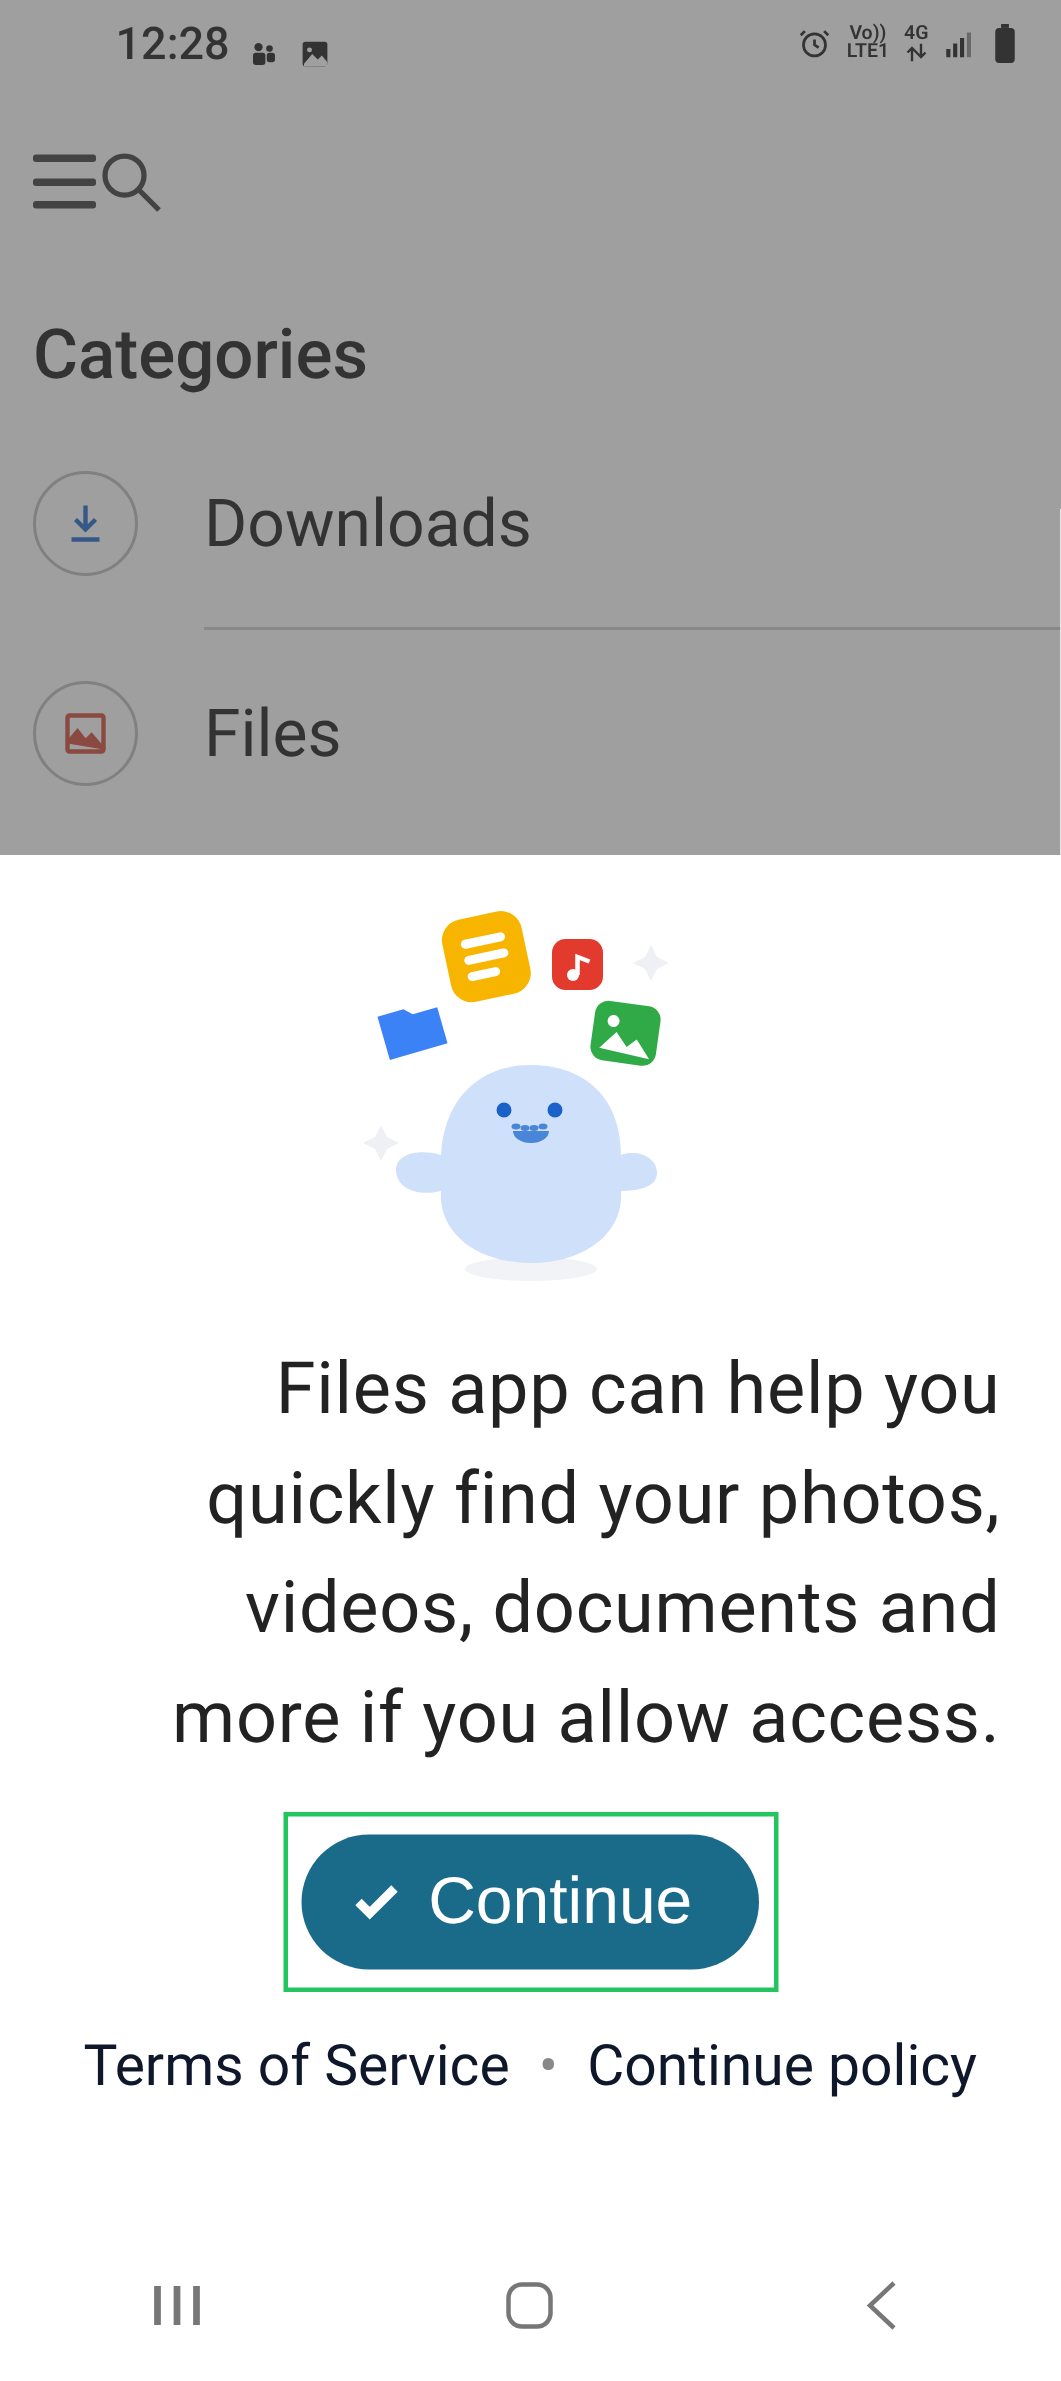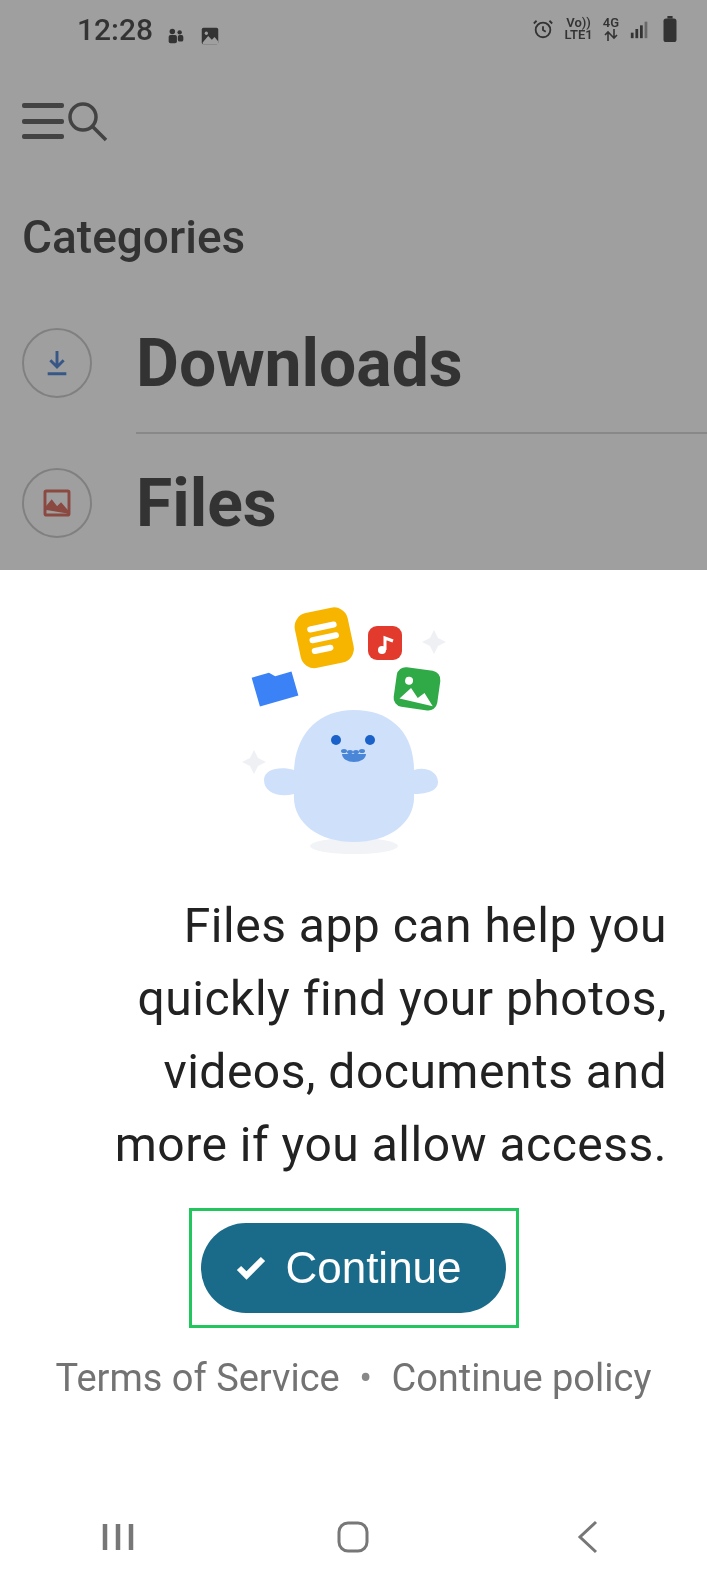--- a/index.html
+++ b/index.html
@@ -24,36 +24,36 @@
   .hamburger span { height:5px; background:#333; border-radius:2px; }
   .app-title-wrap { flex:1; display:flex; align-items:center; justify-content:center; gap:18px; }
   .app-logo { width:54px; height:45px; position:relative; }
   .app-logo svg { width:54px; height:45px; }
   .app-title { font-size:50px; color:#5f6368; font-weight:400; }
   .search-btn { width:46px; height:46px; }
   .search-btn svg { width:46px; height:46px; stroke:#333; fill:none; stroke-width:3.5; }
 
   
   .categories { position:absolute; top:210px; left:22px; right:0; }
-  .cat-title { font-size:46px; font-weight:500; color:#111; margin-bottom:30px; }
+  .cat-title { font-size:46px; font-weight:500; color:#111; margin-bottom:16px; }
   .cat-item { display:flex; align-items:center; gap:44px; height:138px; }
   .cat-icon-circle { width:70px; height:70px; border:2px solid #bbb; border-radius:50%; display:flex; align-items:center; justify-content:center; }
-  .cat-label { font-size:66px; font-weight:700; color:#111; flex:1; }
+  .cat-label { font-size:44px; font-weight:400; color:#111; flex:1; }
   .cat-sep { border:none; border-top:2px solid #ccc; margin-left:114px; }
 
   
   .sheet { position:absolute; top:570px; left:0; right:0; bottom:0; background:#fff; border-top-left-radius:0; }
   .illus { width:100%; display:flex; justify-content:center; padding-top:30px; }
   .illus svg { width:240px; height:260px; }
   .sheet-msg { font-size:48px; color:#222; text-align:right; line-height:1.52; padding:30px 40px 0 40px; letter-spacing:0.5px; }
   .cta-highlight { width:330px; height:120px; border:3px solid #22c55e; margin:26px auto 0 auto; display:flex; align-items:center; justify-content:center; }
   .continue-btn { background:#1a6b8a; color:#fff; border:none; border-radius:50px; height:90px; padding:0 44px 0 32px; display:flex; align-items:center; gap:16px; font-size:44px; font-weight:400; cursor:pointer; }
   .continue-btn svg { width:36px; height:36px; stroke:#fff; fill:none; stroke-width:4; }
   .links-row { text-align:center; margin-top:28px; font-size:38px; }
-  .links-row a { color:#737373; text-decoration:none; }
+  .links-row a { color:#0f172a; text-decoration:none; }
   .links-row .dot { color:#888; margin:0 10px; }
 
   
   .nav-bar { position:absolute; bottom:0; left:0; right:0; height:96px; display:flex; align-items:center; justify-content:space-around; }
   .nav-btn svg { width:42px; height:42px; stroke:#777; fill:none; stroke-width:3; }
   .nav-btn.recents svg line { stroke:#777; stroke-width:4.5; }
 </style>
 </head>
 <body>
 

